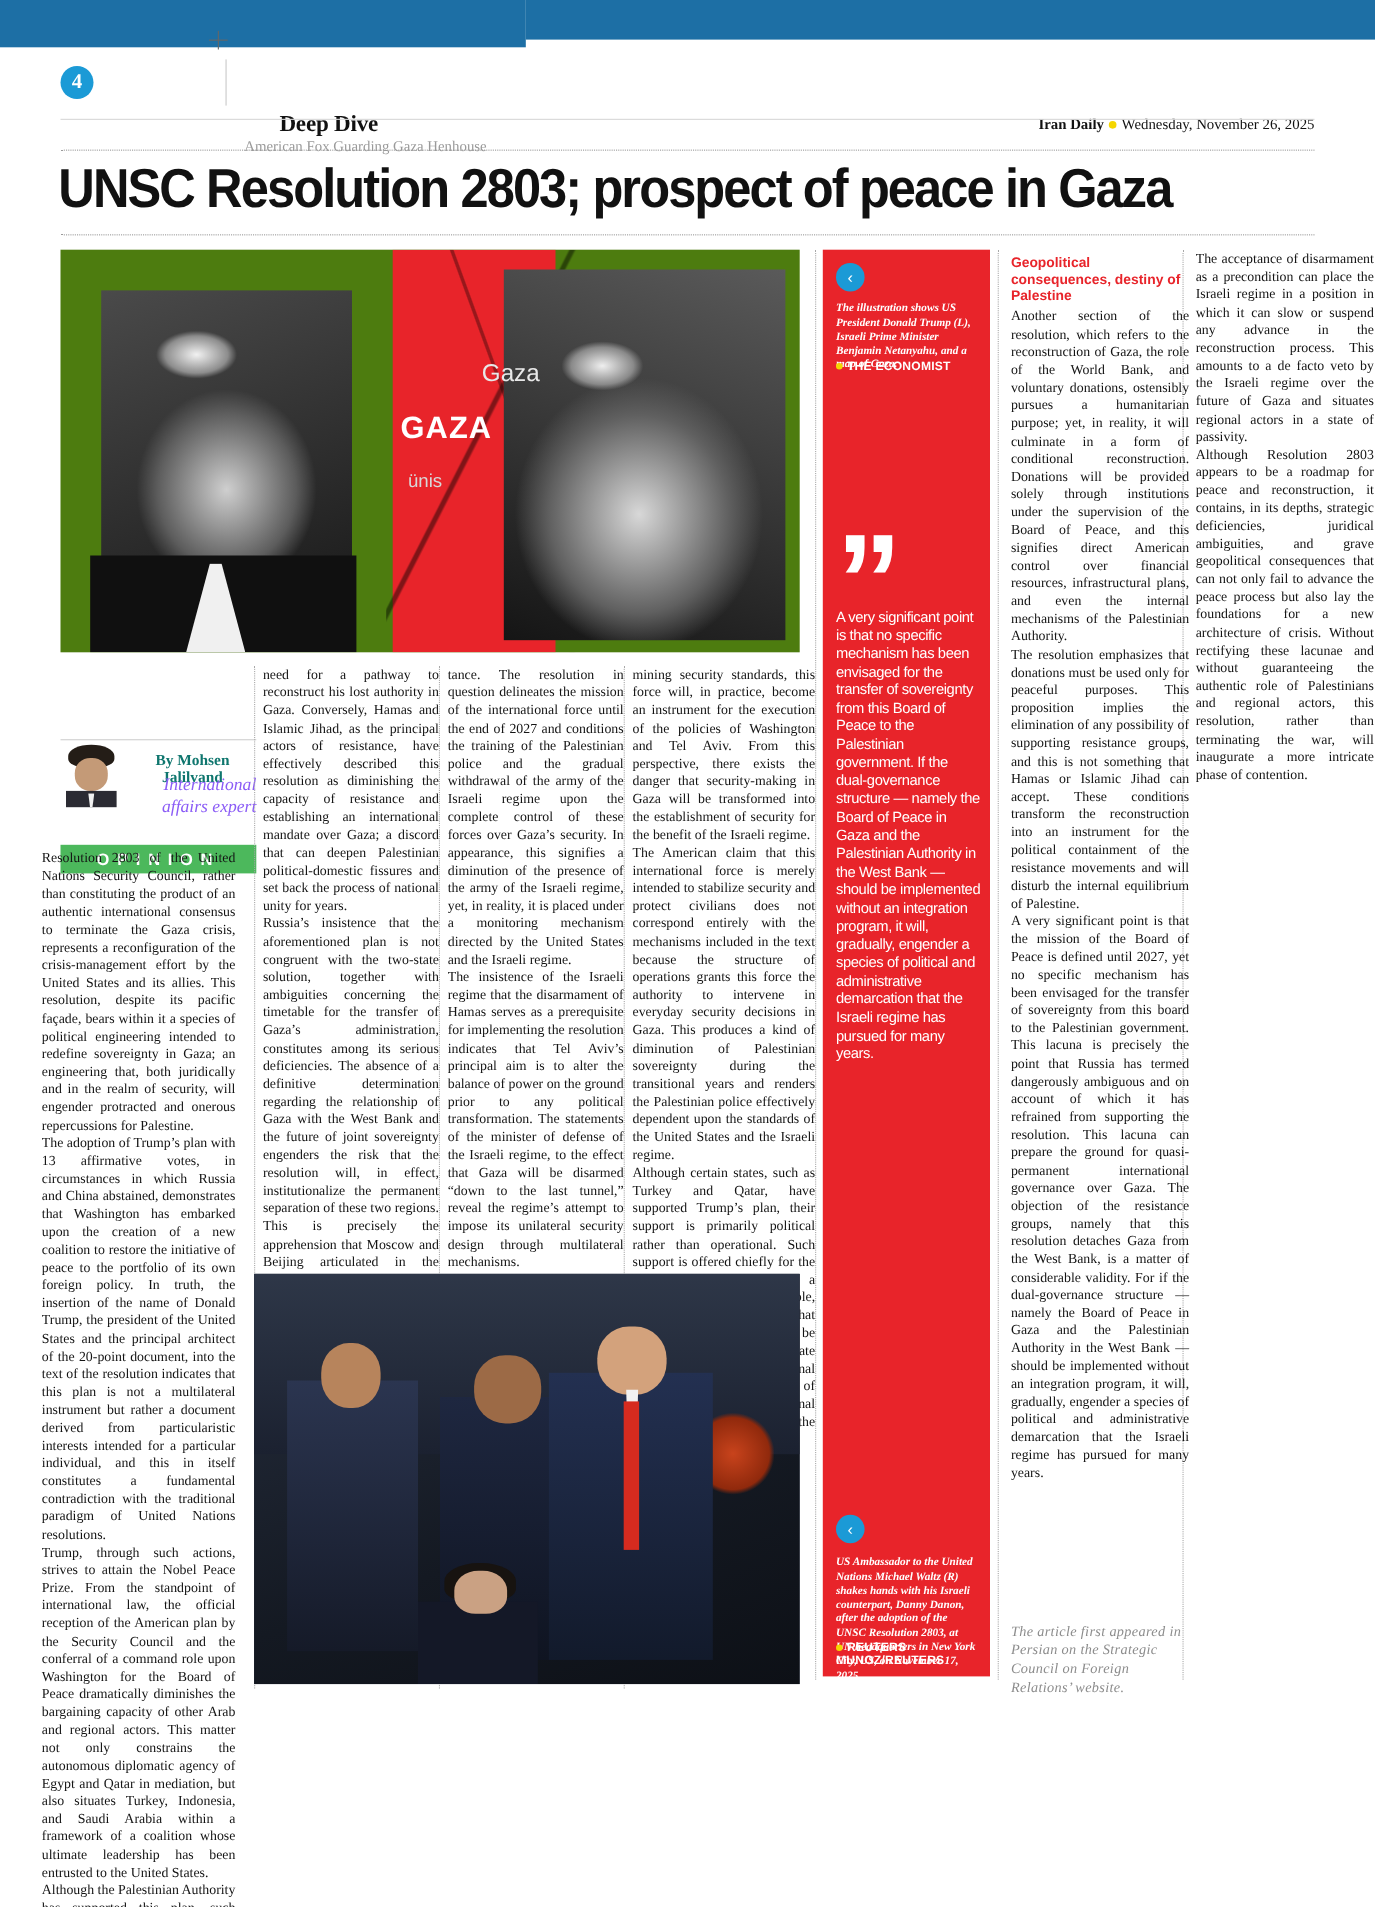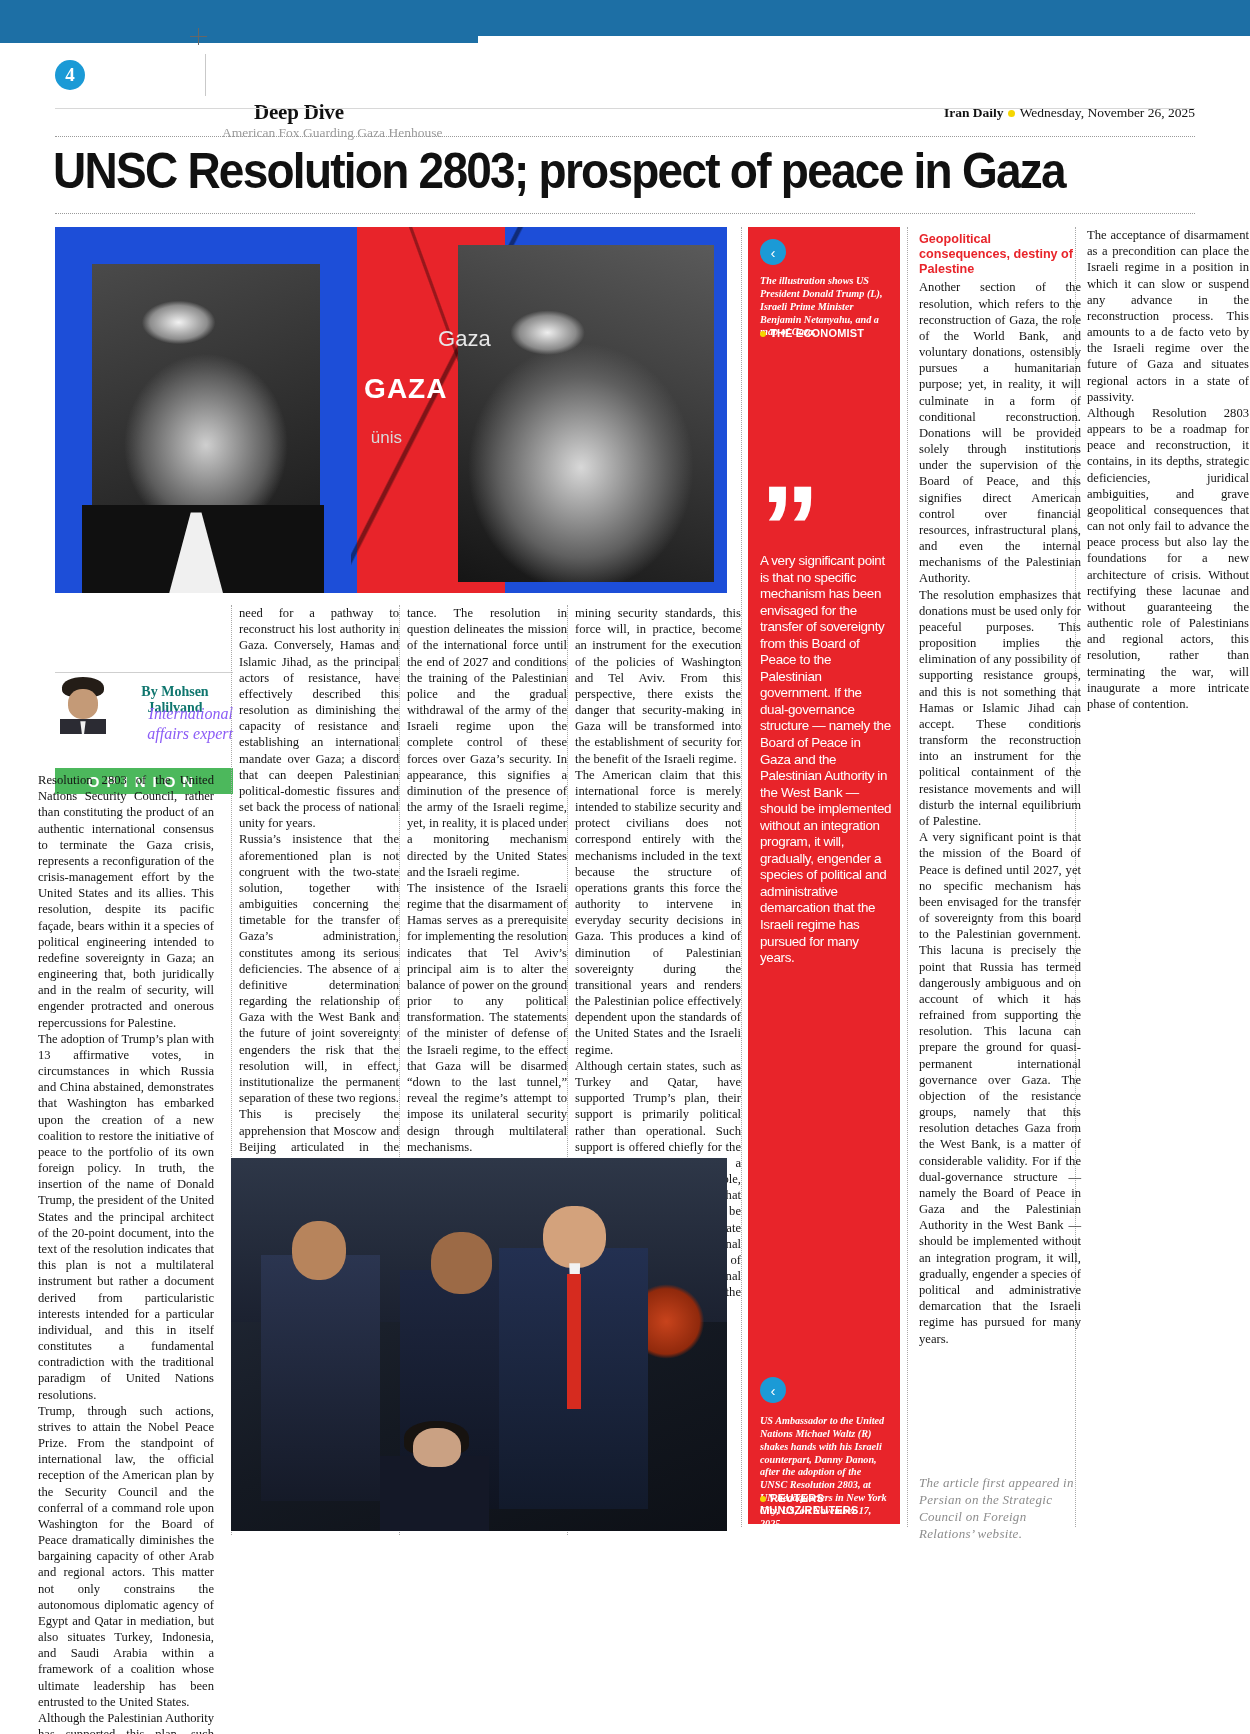--- a/index.html
+++ b/index.html
@@ -63,21 +63,21 @@
     font-family:"Liberation Sans", sans-serif;
     font-weight:bold; font-size:50px; line-height:1.02;
     letter-spacing:-1.9px;
     transform:scaleX(0.92); transform-origin:left top;
     white-space:nowrap;
   }
 
   
   .hero {
     position:absolute; left:55px; top:227px; width:672px; height:366px;
-    background:#1d4ed8; overflow:hidden;
+    background:#4d7c0f; overflow:hidden;
   }
   .hero .redband { position:absolute; left:45%; top:0; width:22%; height:100%; background:#e8242a; }
   .hero .gazaword {
     position:absolute; left:46%; top:40%;
     font-family:"Liberation Sans", sans-serif; font-weight:bold;
     font-size:28px; color:#fff; letter-spacing:1px;
   }
   .hero .gazaword2 {
     position:absolute; left:57%; top:27%;
     font-family:"Liberation Sans", sans-serif;

